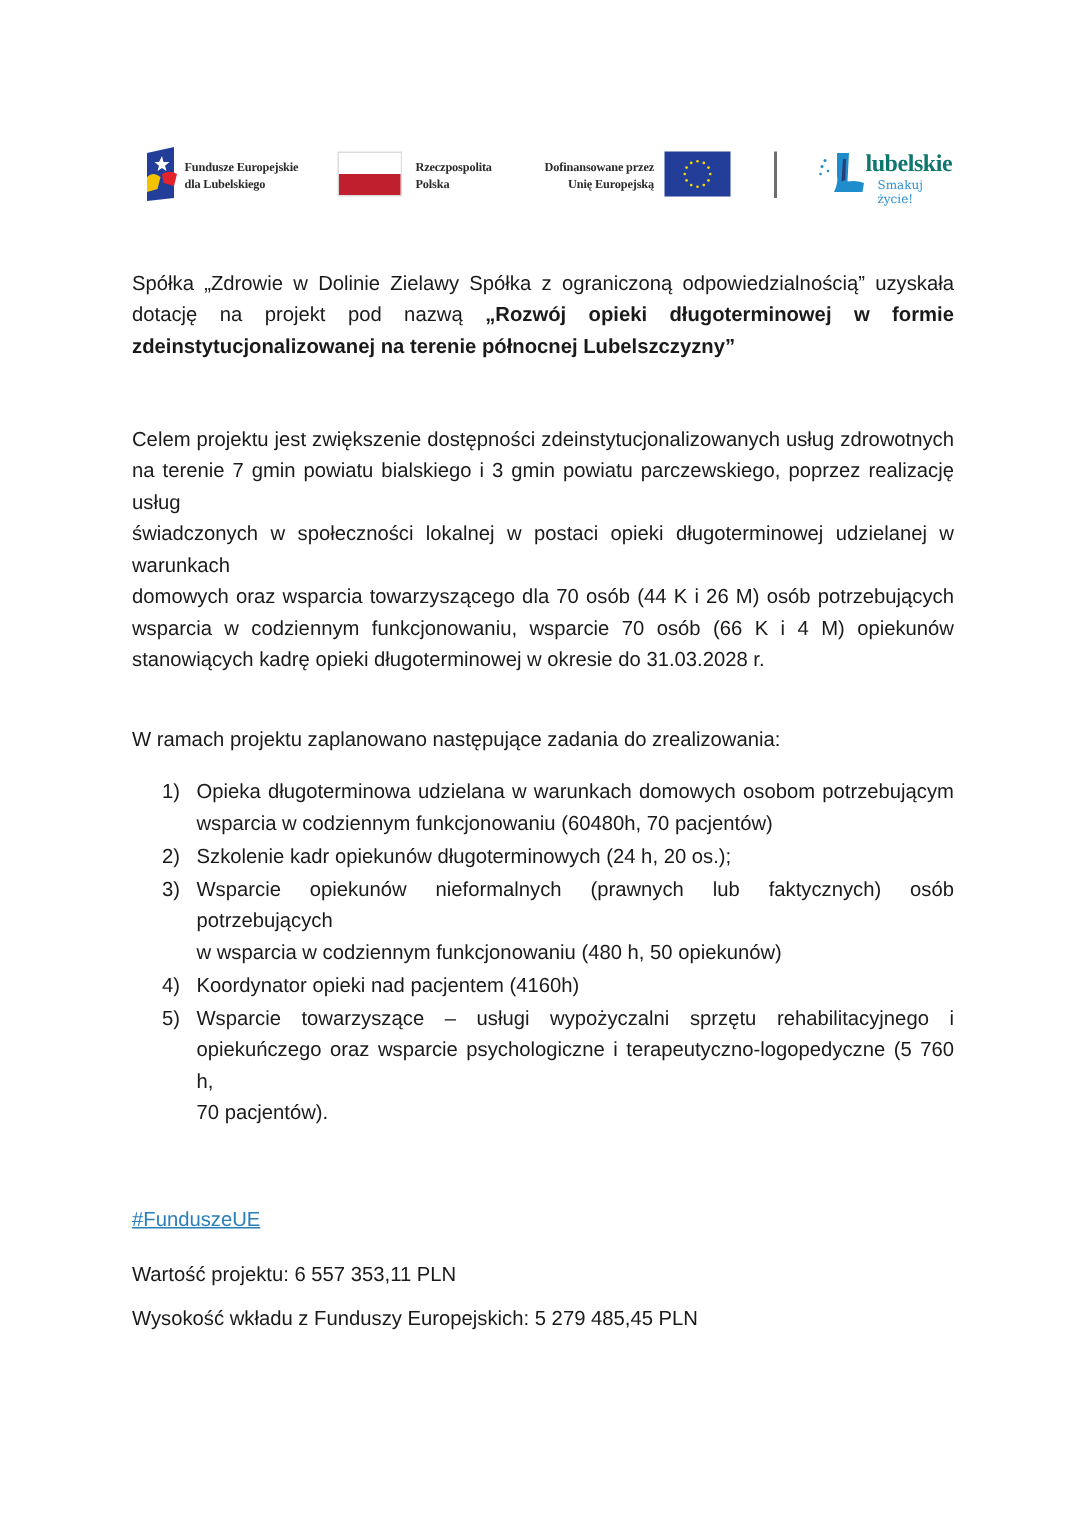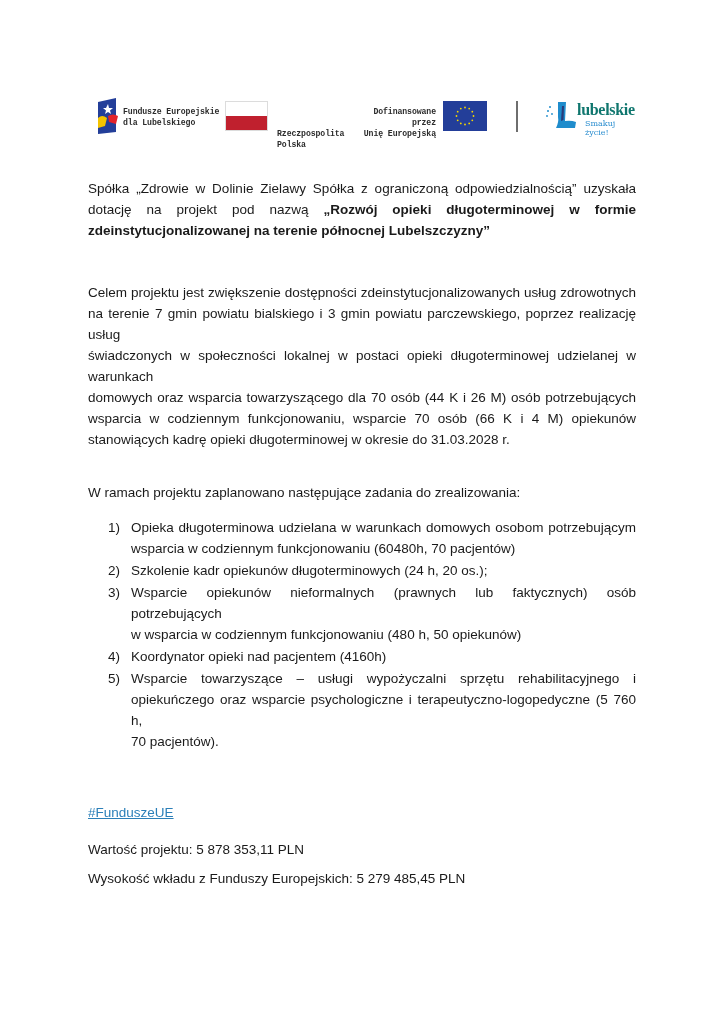--- a/index.html
+++ b/index.html
@@ -1,20 +1,20 @@
 <!DOCTYPE html>
 <html><head>
 <meta charset="utf-8">
 <style>
   html, body { margin: 0; padding: 0; background: #ffffff; }
   body { width: 724px; height: 1024px; position: relative; overflow: hidden;
          font-family: "Liberation Sans", sans-serif; color: #1a1a1a; }
   .logo-bar { position: absolute; left: 0; top: 0; width: 724px; height: 150px; }
   .abs { position: absolute; }
-  .logo-text { font-family: Liberation Mono, monospace; font-size: 8.2px; font-weight: bold; color: #2b2b2b; line-height: 11px; letter-spacing: -0.1px; }
+  .logo-text { font-family: Liberation Serif, serif; font-size: 8.2px; font-weight: bold; color: #2b2b2b; line-height: 11px; letter-spacing: -0.1px; }
   .pl-flag { position: absolute; left: 225px; top: 101px; width: 43px; height: 30px; border: 1px solid #dcdcdc; box-sizing: border-box; }
   .pl-flag .w { height: 50%; background: #ffffff; }
   .pl-flag .r { height: 50%; background: #c0202e; }
   .eu-flag { position: absolute; left: 443px; top: 101px; width: 44px; height: 30px; background: #233e99; }
   .sep { position: absolute; left: 516px; top: 101px; width: 2px; height: 31px; background: #6e6e6e; }
   .lub-word { font-family: Liberation Serif, serif; font-size: 16px; font-weight: bold; color: #0f766e; letter-spacing: -0.3px; }
   .lub-tag { font-family: "DejaVu Serif", serif; font-size: 8px; color: #2d8fd0; }
 
   .content { position: absolute; left: 88px; top: 178px; width: 548px; font-size: 13.5px; line-height: 21px; }
   .para { margin: 0; text-align: justify; }
@@ -46,21 +46,21 @@
   </div>
   <div class="abs logo-text" style="left:123px;top:106px;">
     <div>Fundusze Europejskie</div>
     <div>dla Lubelskiego</div>
   </div>
 
   <div class="pl-flag">
     <div class="w"></div>
       <div class="r"></div>
   </div>
-  <div class="abs logo-text" style="left:277px;top:106px;margin-top:22px;">
+  <div class="abs logo-text" style="left:277px;top:106px;">
     <div>Rzeczpospolita</div>
     <div>Polska</div>
   </div>
 
   <div class="abs logo-text" style="left:346px;top:106px;width:90px;text-align:right;">
     <div>Dofinansowane przez</div>
     <div>Unię Europejską</div>
   </div>
   <div class="eu-flag">
     <svg width="44" height="30" viewBox="0 0 44 30">
@@ -141,15 +141,15 @@
       <span class="num">5)</span>
       <span class="just-line">Wsparcie towarzyszące – usługi wypożyczalni sprzętu rehabilitacyjnego i</span>
       <span class="just-line">opiekuńczego oraz wsparcie psychologiczne i terapeutyczno-logopedyczne (5 760 h,</span>
       <span class="left-line">70 pacjentów).</span>
     </li>
   </ol>
 
   <div class="tasks-end"></div>
 
   <a class="hashtag">#FunduszeUE</a>
-  <p class="fin-line">Wartość projektu: 5 878 353,11 PLN</p>
+  <p class="fin-line">Wartość projektu: 6 557 353,11 PLN</p>
   <p class="fin-line">Wysokość wkładu z Funduszy Europejskich: 5 279 485,45 PLN</p>
 </div>
 
 </body></html>

